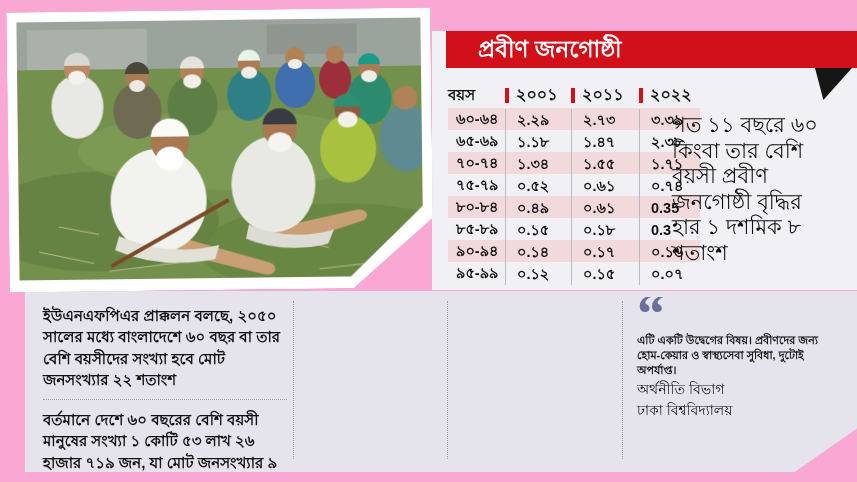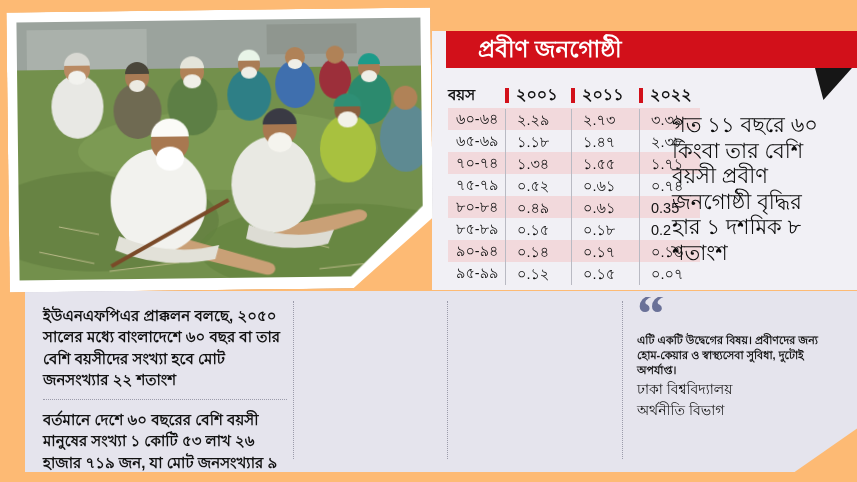--- a/index.html
+++ b/index.html
@@ -1,32 +1,32 @@
 <!DOCTYPE html>
 <html><head>
 <meta charset="utf-8">
 <style>
   html,body{margin:0;padding:0;background:#fff;}
-  .page{position:relative;width:857px;height:482px;overflow:hidden;background:#fdba74;
+  .page{position:relative;width:857px;height:482px;overflow:hidden;background:#f9a8d4;
         font-family:"Liberation Sans","DejaVu Sans",sans-serif;color:#111;}
 
   
   .top-panel{position:absolute;left:432px;top:31px;width:425px;height:259px;background:var(--panel-bg);}
   .banner{position:absolute;left:446px;top:31px;width:379px;height:37px;background:var(--accent);
           color:#fff;font-size:23px;font-weight:bold;line-height:37px;padding-left:32px;z-index:4;}
   .fold{position:absolute;left:815px;top:68px;width:42px;height:32px;background:#161616;
         clip-path:polygon(0 0,88% 0,20% 100%);z-index:4;}
 
   .table{position:absolute;left:448px;top:82px;width:252px;z-index:3;}
   .thead{display:grid;grid-template-columns:57px 66px 68px 61px;height:26px;align-items:center;}
   .th{font-weight:bold;font-size:15px;display:flex;align-items:center;}
   .th.year{font-size:16px;}
   .tick{display:inline-block;width:4px;height:15px;background:var(--accent);margin-right:7px;}
   .tr{display:grid;grid-template-columns:57px 66px 68px 61px;height:22px;align-items:center;
-      font-size:14.5px;font-weight:normal;}
+      font-size:14.5px;font-weight:bold;}
   .tr.odd{background:var(--row-pink);}
   .td{padding-left:8px;}
   .td.val{border-left:1px solid #b9bac3;padding-left:11px;height:22px;line-height:22px;}
 
   .headline{position:absolute;left:672px;top:112px;width:153px;z-index:3;
             font-size:21px;font-weight:400;line-height:1.22;color:#0c0c0c;}
 
   
   .photo-frame{position:absolute;left:8px;top:10px;width:424px;height:280px;background:#fff;
                clip-path:polygon(0 0,100% 0,100% 75%,81% 100%,0 100%);
@@ -108,21 +108,21 @@
         <div class="tr odd">
           <div class="td">৮০-৮৪</div>
           <div class="td val">০.৪৯</div>
           <div class="td val">০.৬১</div>
           <div class="td val">0.35</div>
         </div>
         <div class="tr">
           <div class="td">৮৫-৮৯</div>
           <div class="td val">০.১৫</div>
           <div class="td val">০.১৮</div>
-          <div class="td val">0.2</div>
+          <div class="td val">0.3</div>
         </div>
         <div class="tr odd">
           <div class="td">৯০-৯৪</div>
           <div class="td val">০.১৪</div>
           <div class="td val">০.১৭</div>
           <div class="td val">০.১৬</div>
         </div>
         <div class="tr">
           <div class="td">৯৫-৯৯</div>
           <div class="td val">০.১২</div>
@@ -229,19 +229,19 @@
       <div>ইউএনএফপিএর প্রাক্কলন বলছে, ২০৫০ সালের মধ্যে বাংলাদেশে ৬০ বছর বা তার বেশি বয়সীদের সংখ্যা হবে মোট জনসংখ্যার ২২ শতাংশ</div>
       <hr class="hrule">
       <div>বর্তমানে দেশে ৬০ বছরের বেশি বয়সী মানুষের সংখ্যা ১ কোটি ৫৩ লাখ ২৬ হাজার ৭১৯ জন, যা মোট জনসংখ্যার ৯ দশমিক ২৮ শতাংশ</div>
     </div>
     <div class="vsep s1"></div>
     <div class="vsep s2"></div>
     <div class="vsep s3"></div>
     <div class="col4">
       <div class="qmark">“</div>
       <div class="qtext">এটি একটি উদ্বেগের বিষয়। প্রবীণদের জন্য হোম-কেয়ার ও স্বাস্থ্যসেবা সুবিধা, দুটোই অপর্যাপ্ত।</div>
+      <div class="qline">অর্থনীতি বিভাগ</div>
       <div class="qline">ঢাকা বিশ্ববিদ্যালয়</div>
-      <div class="qline">অর্থনীতি বিভাগ</div>
 
     </div>
   </div>
 
 </div>
 
 </body></html>

